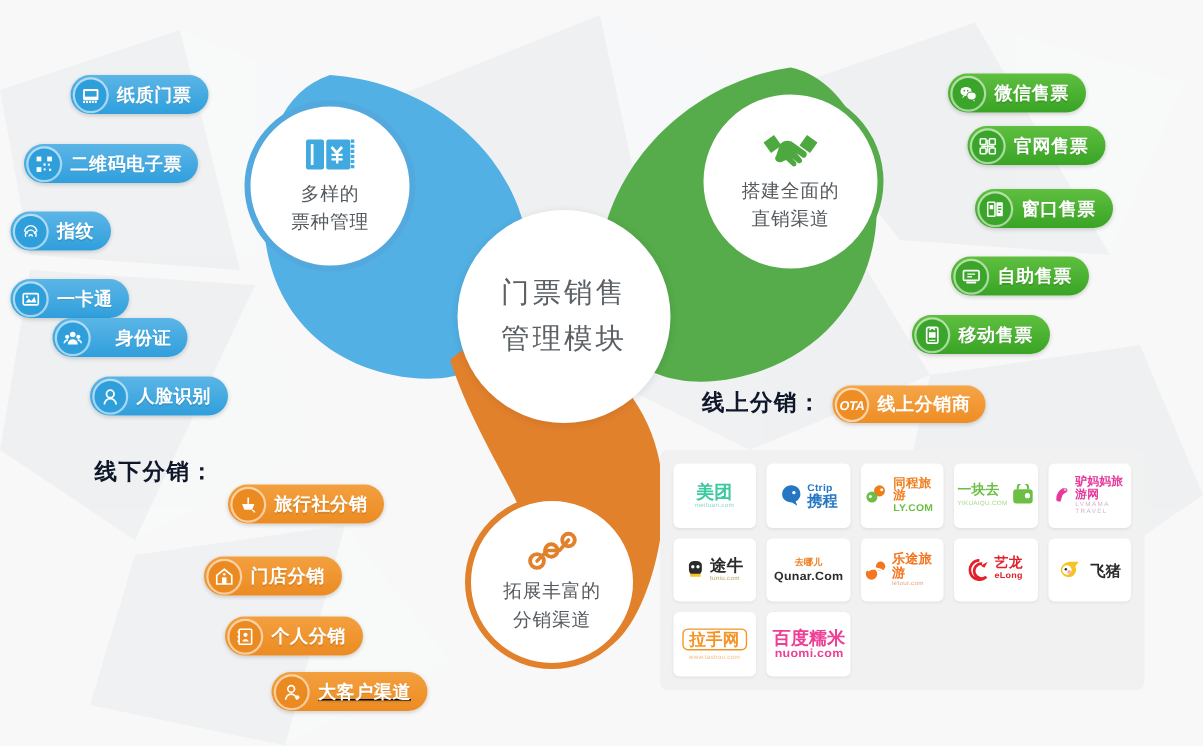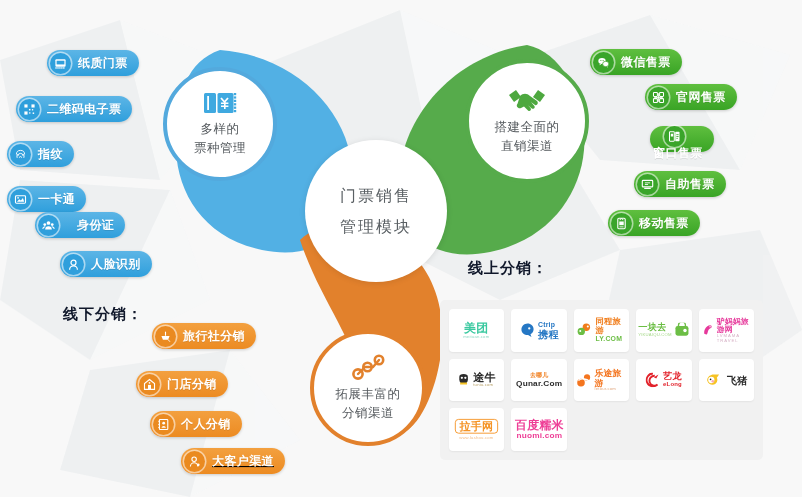--- a/index.html
+++ b/index.html
@@ -31,21 +31,21 @@
   #lobe-blue{left:163px;top:67px;width:114px;height:114px;border:4px solid #53a9dd;}
   #lobe-green{left:465px;top:59px;width:124px;height:124px;border:4px solid #56ab4b;}
   #lobe-orange{left:310px;top:330px;width:116px;height:116px;border:4px solid #e2812c;}
 
   #center-circle{
     position:absolute;left:305px;top:140px;width:142px;height:142px;border-radius:50%;
     background:#fff;display:flex;flex-direction:column;align-items:center;justify-content:center;
     box-shadow:0 1px 6px rgba(0,0,0,.10);
   }
   #center-circle .c-line{
-    color:#5a6064;font-size:16px;line-height:31px;letter-spacing:2px;font-weight:400;
+    color:#5a6064;font-size:19px;line-height:31px;letter-spacing:2px;font-weight:400;
   }
 
   
   .pill{
     position:absolute;display:flex;align-items:center;
     height:26px;border-radius:13px;padding:0 11px 0 3px;
     box-shadow:0 1px 3px rgba(0,0,0,.18);
     white-space:nowrap;box-sizing:border-box;margin-top:16px;
   }
   .pill .badge{
@@ -270,21 +270,21 @@
   <div class="pill blue" style="left:60px;top:235px;">
     <span class="badge">
       <svg width="13" height="13" viewBox="0 0 14 14">
           <circle cx="7" cy="5" r="2.7" fill="none" stroke="#fff" stroke-width="1.3"></circle>
           <path d="M2.8 12.6a4.2 4.2 0 0 1 8.4 0" fill="none" stroke="#fff" stroke-width="1.3"></path>
         </svg>
     </span>
     <span class="plabel">人脸识别</span>
   </div>
 
-  <div class="pill green" style="left:590px;top:33px;">
+  <div class="pill green" style="left:632px;top:33px;">
     <span class="badge">
       <svg width="13" height="13" viewBox="0 0 14 14">
           <ellipse cx="5.4" cy="5.4" rx="4" ry="3.3" fill="#fff"></ellipse>
           <path d="M3.6 8.4 L2.4 10 L4.4 9.2 Z" fill="#fff"></path>
           <ellipse cx="9.4" cy="8.6" rx="3.4" ry="2.9" fill="#fff" stroke="#3aa52a" stroke-width=".8"></ellipse>
           <path d="M11 11.2 L12 12.5 L10.4 11.9 Z" fill="#fff"></path>
           <circle cx="4.2" cy="4.8" r=".6" fill="#3aa52a"></circle>
           <circle cx="6.6" cy="4.8" r=".6" fill="#3aa52a"></circle>
         </svg>
     </span>
@@ -299,21 +299,21 @@
             <rect x="8.2" y="1.6" width="4.2" height="4.2" rx=".6"></rect>
             <rect x="1.6" y="8.2" width="4.2" height="4.2" rx=".6"></rect>
             <rect x="8.2" y="8.2" width="4.2" height="4.2" rx=".6"></rect>
           </g>
           <path d="M7 2.4v9.2M2.4 7h9.2" stroke="#fff" stroke-width=".9"></path>
         </svg>
     </span>
     <span class="plabel">官网售票</span>
   </div>
 
-  <div class="pill green" style="left:650px;top:110px;flex-direction:column;">
+  <div class="pill green" style="left:650px;top:110px;">
     <span class="badge">
       <svg width="13" height="13" viewBox="0 0 14 14">
           <rect x="1.6" y="2" width="5.2" height="10" rx=".6" fill="none" stroke="#fff" stroke-width="1.1"></rect>
           <rect x="7.8" y="2" width="4.6" height="10" rx=".6" fill="#fff"></rect>
           <rect x="3" y="4" width="2.6" height="3" fill="#fff"></rect>
           <path d="M9 5h2.4M9 7h2.4M9 9h1.6" stroke="#3aa52a" stroke-width=".9"></path>
         </svg>
     </span>
     <span class="plabel">窗口售票</span>
   </div>
@@ -383,20 +383,24 @@
           <circle cx="6.6" cy="4.6" r="2.4" fill="none" stroke="#fff" stroke-width="1.2"></circle>
           <path d="M2.6 12.4a4 4 0 0 1 8 0" fill="none" stroke="#fff" stroke-width="1.2"></path>
           <circle cx="11" cy="10.6" r="1.5" fill="#fff"></circle>
         </svg>
     </span>
     <span class="plabel">大客户渠道</span>
   </div>
 
   <div class="caption" id="cap-online">线上分销：</div>
 
+  <div id="ota-pill">
+    <span class="ota-badge">OTA</span>
+    <span class="ota-label">线上分销商</span>
+  </div>
 
   <div id="logo-panel">
 
     <div class="logo-card">
       <div class="logo-inner">
           <div class="lg-txt" style="align-items:center;">
         <span class="lg-cn" style="color:#3bc9a0;font-size:13px;">美团</span>
         <span class="lg-en" style="color:#8fd9c4;margin-top:2px;">meituan.com</span>
       </div>
         </div>

